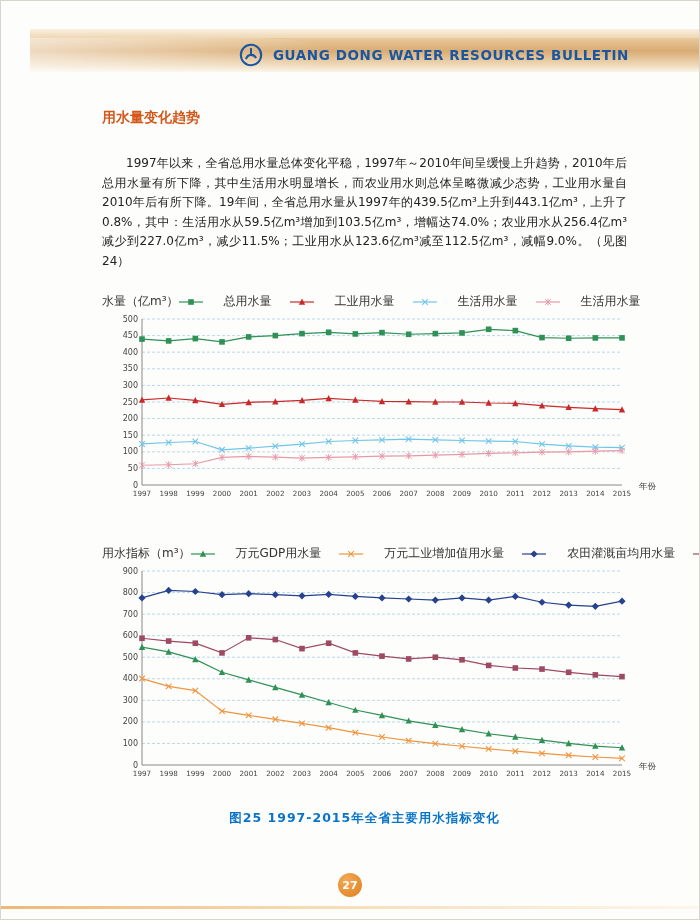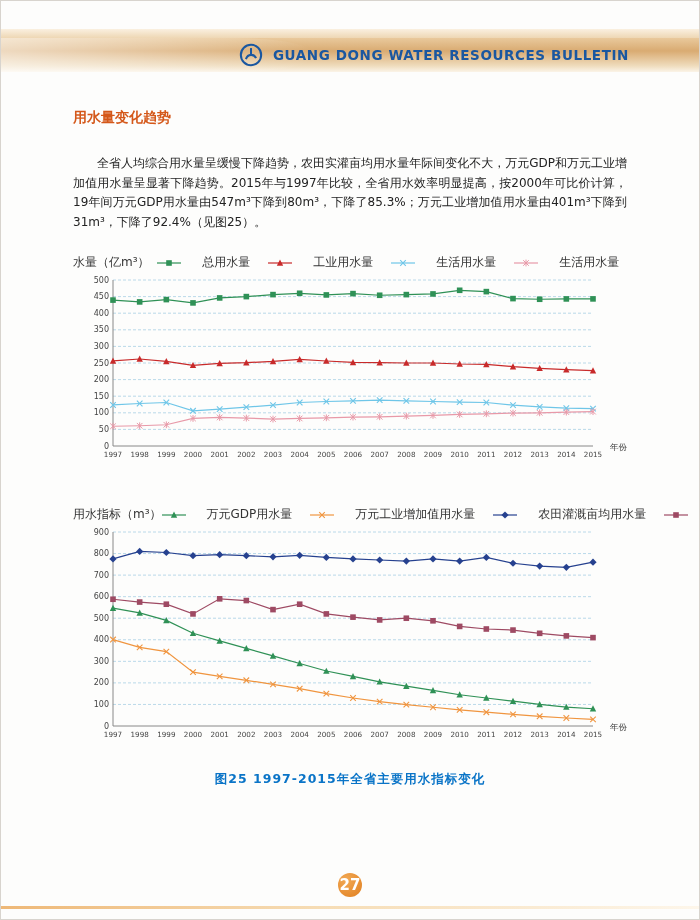--- a/index.html
+++ b/index.html
@@ -1,18 +1,18 @@
 <!DOCTYPE html>
 <html><head>
 <meta charset="utf-8">
 <style>
   *{margin:0;padding:0;box-sizing:border-box;}
   html,body{background:#eceae6;}
   body{font-family:"DejaVu Sans","Liberation Sans",sans-serif;}
-  .page{width:700px;height:920px;background:#fdfdfc;border:1px solid #d8d4ce;position:relative;overflow:hidden;margin:0 auto;}
+  .page{width:700px;height:920px;background:#fdfdfc;border:1px solid #d8d4ce;position:relative;overflow:hidden;margin:0 auto;padding-left:29px;}
   
   .header{position:relative;height:86px;}
   .band-top{position:absolute;top:28px;left:0;width:100%;height:9px;background:linear-gradient(180deg,#faf0e0,#eed7b4);}
   .band-main{position:absolute;top:37px;left:0;width:100%;height:34px;
     background:linear-gradient(180deg,#e9c99c 0%,#d9ab72 38%,#efdcbd 82%,#fbf4e8 100%);
     display:flex;align-items:center;justify-content:flex-end;padding-right:70px;gap:10px;}
   .band-main::before{content:"";position:absolute;left:0;top:0;width:45%;height:100%;
     background:linear-gradient(90deg,rgba(255,255,255,.55),rgba(255,255,255,0));border-radius:0 50% 50% 0/0 100% 100% 0;}
   .bulletin-title{color:#1a57a0;font-weight:bold;font-size:13.5px;letter-spacing:.6px;position:relative;}
   .logo{position:relative;display:inline-flex;}
@@ -23,21 +23,21 @@
   
   .chart-block{margin-top:22px;}
   .chart-head{display:flex;align-items:center;font-size:12px;color:#333;margin-bottom:3px;}
   .axis-title{flex:0 0 auto;white-space:nowrap;}
   .legend{flex:1;display:flex;justify-content:center;align-items:center;gap:18px;flex-wrap:nowrap;}
   .legend-item{display:inline-flex;align-items:center;gap:21px;white-space:nowrap;}
   .caption{color:#0a74c7;font-size:12.5px;font-weight:bold;text-align:center;margin:15px 0 4px;letter-spacing:1px;}
   svg text{font-family:"DejaVu Sans","Liberation Sans",sans-serif;}
   
   .page-badge{position:absolute;left:50%;transform:translateX(-50%);bottom:22px;width:24px;height:24px;border-radius:50%;
-    background:radial-gradient(circle at 35% 30%,#f2a955,#e07f1f);color:#fff;font-size:15px;font-weight:bold;
+    background:radial-gradient(circle at 35% 30%,#f2a955,#e07f1f);color:#fff;font-size:11px;font-weight:bold;
     display:flex;align-items:center;justify-content:center;}
   .footer-rule{position:absolute;bottom:10px;left:0;width:100%;height:3px;
     background:linear-gradient(90deg,#eeb877 0%,#f6dcb4 45%,#fdf6ea 100%);}
 </style>
 </head>
 <body>
 
 <div class="page">
 
   <div class="header">
@@ -49,21 +49,21 @@
           <path d="M13 5.5 L13 13" fill="none" stroke="#1a57a0" stroke-width="2.2"></path>
           <path d="M7.5 17.5 C9.5 11.5 16.5 11.5 18.5 16.5" fill="none" stroke="#1a57a0" stroke-width="2.2"></path>
         </svg>
       </span>
       <span class="bulletin-title">GUANG DONG WATER RESOURCES BULLETIN</span>
     </div>
   </div>
 
   <div class="content">
     <h2 class="section-title">用水量变化趋势</h2>
-    <p class="para">全省人均综合用水量呈缓慢下降趋势，农田实灌亩均用水量年际间变化不大，万元GDP和万元工业增加值用水量呈显著下降趋势。2015年与1997年比较，全省用水效率明显提高，按2000年可比价计算，19年间万元GDP用水量由547m³下降到80m³，下降了85.3%；万元工业增加值用水量由401m³下降到31m³，下降了92.4%（见图25）。</p>
+    <p class="para">1997年以来，全省总用水量总体变化平稳，1997年～2010年间呈缓慢上升趋势，2010年后总用水量有所下降，其中生活用水明显增长，而农业用水则总体呈略微减少态势，工业用水量自2010年后有所下降。19年间，全省总用水量从1997年的439.5亿m³上升到443.1亿m³，上升了0.8%，其中：生活用水从59.5亿m³增加到103.5亿m³，增幅达74.0%；农业用水从256.4亿m³减少到227.0亿m³，减少11.5%；工业用水从123.6亿m³减至112.5亿m³，减幅9.0%。（见图24）</p>
 
     <div class="chart-block">
       <div class="chart-head">
         <span class="axis-title">水量（亿m³）</span>
         <span class="legend" id="chart24-legend">
             <span class="legend-item">
               <svg width="24" height="10">
                 <line x1="0" y1="5" x2="24" y2="5" stroke="#2f9156" stroke-width="1.2"></line>
                 <rect x="9.2" y="2.2" width="5.6" height="5.6" fill="#2f9156"></rect>
               </svg>

